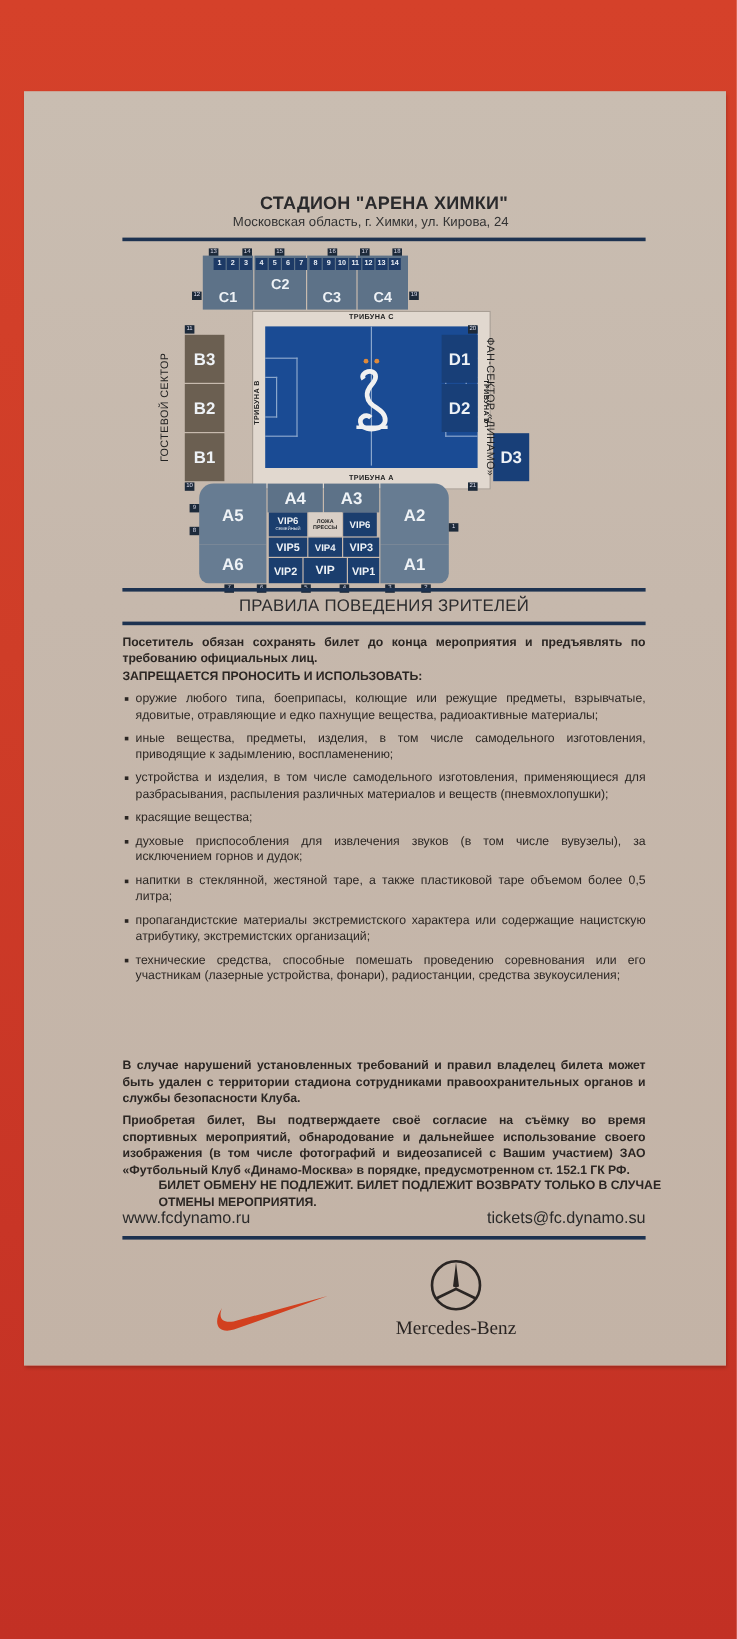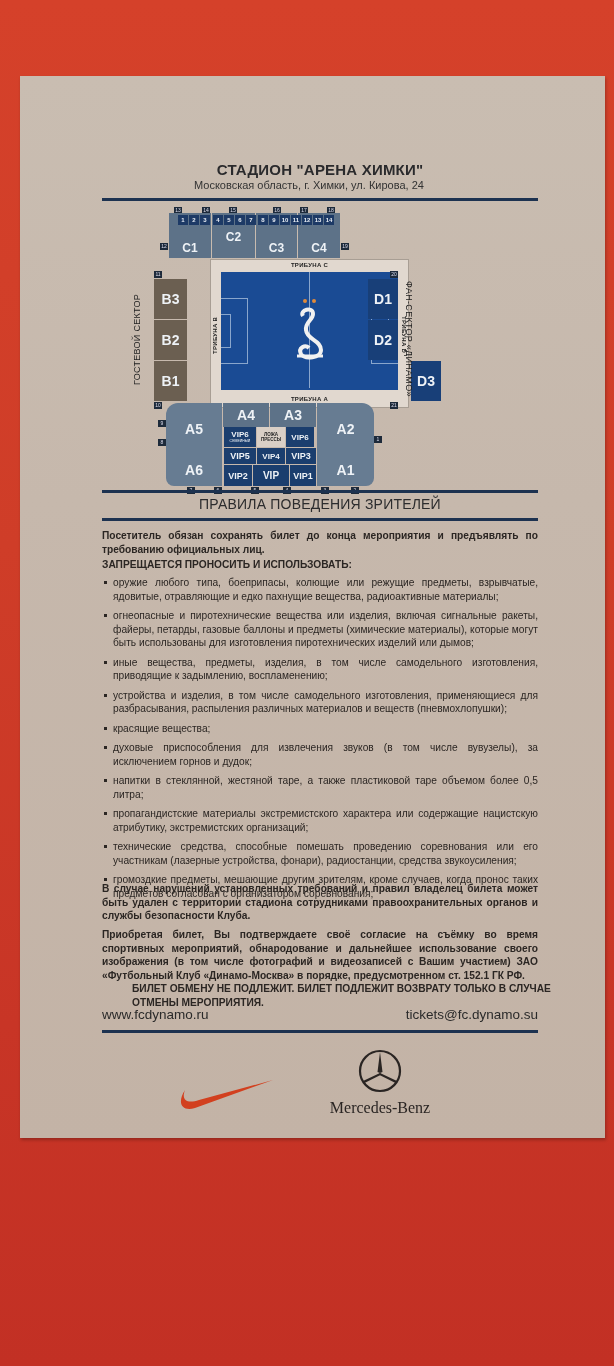--- a/index.html
+++ b/index.html
@@ -179,29 +179,27 @@
 
     <div class="rule" style="top:414px;"></div>
     <div class="rules-title">ПРАВИЛА ПОВЕДЕНИЯ ЗРИТЕЛЕЙ</div>
     <div class="rule" style="top:442px;"></div>
 
     <div class="txt b justify" style="top:453px;">Посетитель обязан сохранять билет до конца мероприятия и предъявлять по требованию официальных лиц.</div>
     <div class="txt b" style="top:482px;">ЗАПРЕЩАЕТСЯ ПРОНОСИТЬ И ИСПОЛЬЗОВАТЬ:</div>
 
     <ul class="txt bullets" style="top:500px;">
       <li>оружие любого типа, боеприпасы, колющие или режущие предметы, взрывчатые, ядовитые, отравляющие и едко пахнущие вещества, радиоактивные материалы;</li>
-      <li>огнеопасные и пиротехнические вещества или изделия, включая сигнальные ракеты, файеры, петарды, газовые баллоны и предметы (химические материалы), которые могут быть использованы для изготовления пиротехнических изделий или дымов;</li>
       <li>иные вещества, предметы, изделия, в том числе самодельного изготовления, приводящие к задымлению, воспламенению;</li>
       <li>устройства и изделия, в том числе самодельного изготовления, применяющиеся для разбрасывания, распыления различных материалов и веществ (пневмохлопушки);</li>
       <li>красящие вещества;</li>
       <li>духовые приспособления для извлечения звуков (в том числе вувузелы), за исключением горнов и дудок;</li>
       <li>напитки в стеклянной, жестяной таре, а также пластиковой таре объемом более 0,5 литра;</li>
       <li>пропагандистские материалы экстремистского характера или содержащие нацистскую атрибутику, экстремистских организаций;</li>
       <li>технические средства, способные помешать проведению соревнования или его участникам (лазерные устройства, фонари), радиостанции, средства звукоусиления;</li>
-      <li>громоздкие предметы, мешающие другим зрителям, кроме случаев, когда пронос таких предметов согласован с организатором соревнования;</li>
     </ul>
 
     <div class="txt b justify" style="top:806px;">В случае нарушений установленных требований и правил владелец билета может быть удален с территории стадиона сотрудниками правоохранительных органов и службы безопасности Клуба.</div>
     <div class="txt b justify" style="top:852px;">Приобретая билет, Вы подтверждаете своё согласие на съёмку во время спортивных мероприятий, обнародование и дальнейшее использование своего изображения (в том числе фотографий и видеозаписей с Вашим участием) ЗАО «Футбольный Клуб «Динамо-Москва» в порядке, предусмотренном ст. 152.1 ГК РФ.</div>
     <div class="txt b" style="top:906px;margin-left:30px;">БИЛЕТ ОБМЕНУ НЕ ПОДЛЕЖИТ. БИЛЕТ ПОДЛЕЖИТ ВОЗВРАТУ ТОЛЬКО В СЛУЧАЕ ОТМЕНЫ МЕРОПРИЯТИЯ.</div>
 
     <div class="links">
       <span class="l">www.fcdynamo.ru</span>
       <span class="r">tickets@fc.dynamo.su</span>
     </div>

